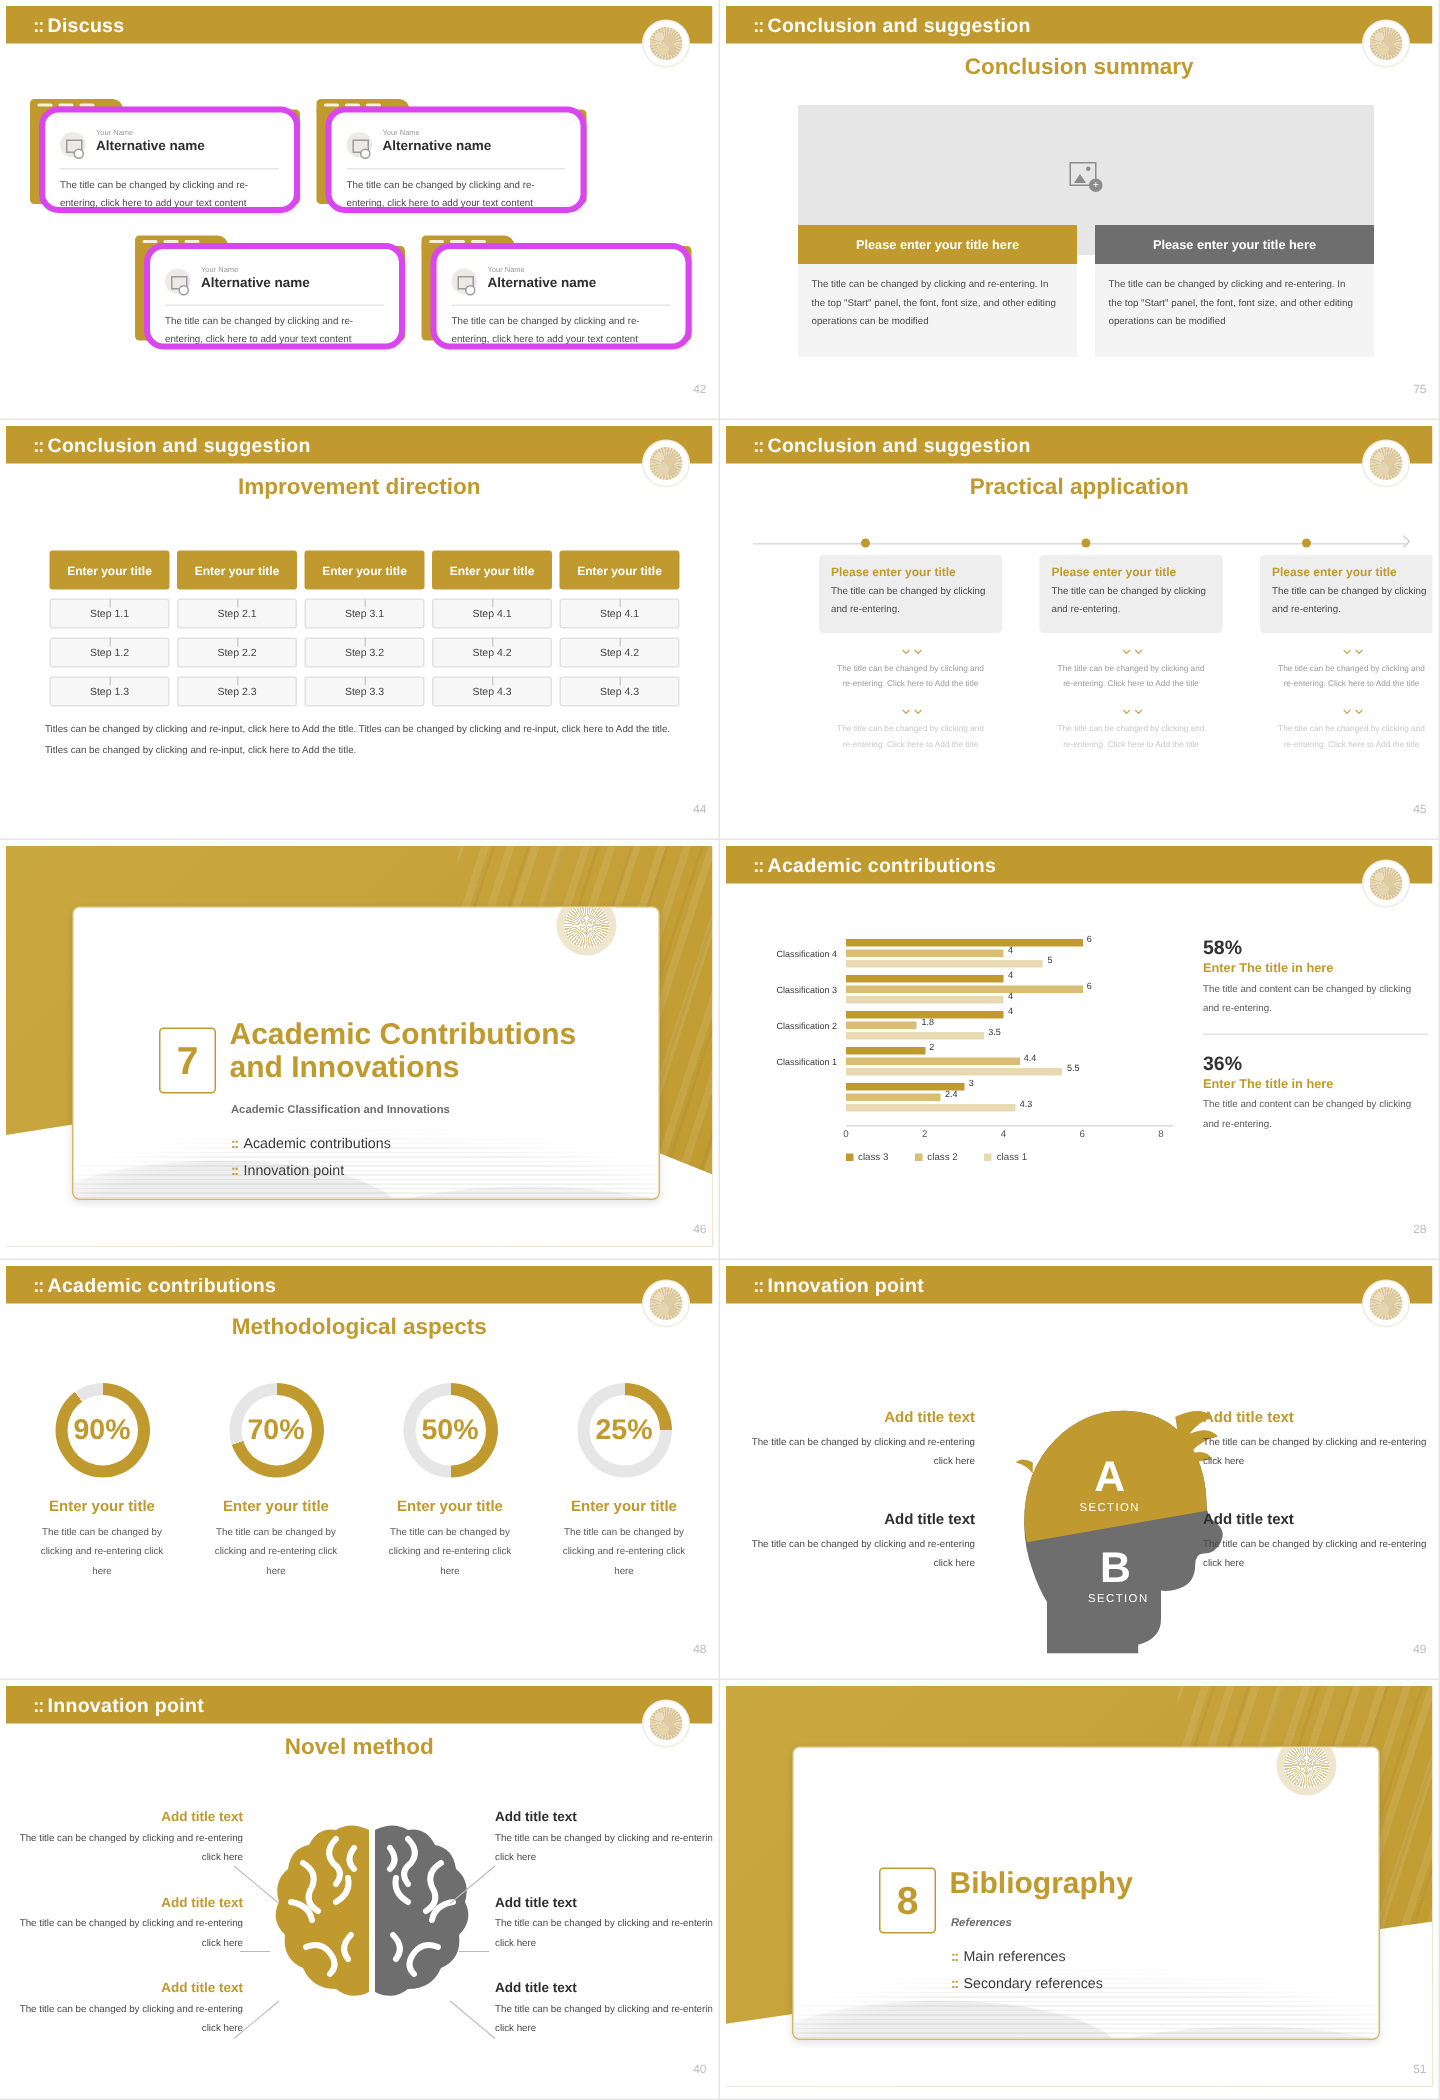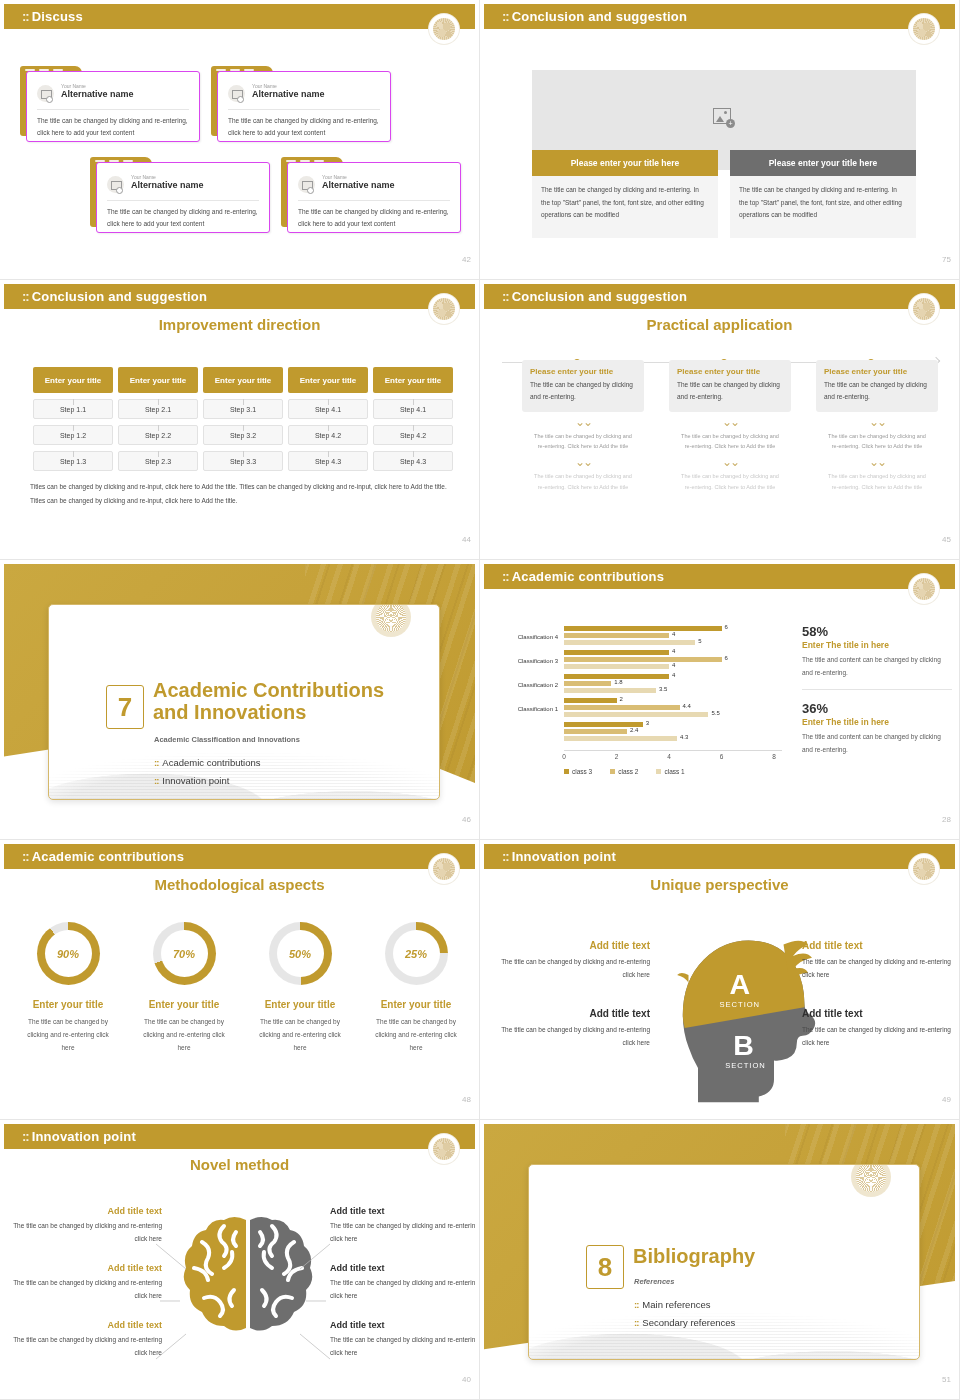--- a/index.html
+++ b/index.html
@@ -31,21 +31,21 @@
   .stitle { position:absolute; top:32px; left:0; width:100%; text-align:center;
             font-size:15px; font-weight:bold; color:#c09a2e; }
 
   
   .folder { position:absolute; }
   .folder .tab { position:absolute; left:0; top:0; width:62px; height:9px; background:#c19a2f;
                  border-radius:3px 7px 0 0; }
   .folder .tab .l { position:absolute; top:3px; height:2px; background:#fff; opacity:.85; border-radius:1px; }
   .folder .body { position:absolute; left:0; top:7px; width:100%; height:calc(100% - 7px); background:#c19a2f; border-radius:0 3px 3px 3px; }
   .folder .card { position:absolute; left:6px; top:5px; right:0; bottom:-6px; background:#fff;
-                  border:1px solid #d946ef; border-radius:3px; box-shadow:1px 1px 2px rgba(0,0,0,.07); }
+                  border:4px solid #d946ef; border-radius:13px; box-shadow:1px 1px 2px rgba(0,0,0,.07); }
   .folder .ic { position:absolute; left:10px; top:13px; width:17px; height:17px; border-radius:50%; background:#eceae6; }
   .folder .ic::before { content:""; position:absolute; left:4px; top:5px; width:9px; height:7px; border:1.2px solid #9b9b9b; }
   .folder .ic::after { content:""; position:absolute; left:9px; top:11px; width:5px; height:5px; border-radius:50%; background:#fff; border:1.2px solid #9b9b9b; }
   .folder .yn { position:absolute; left:34px; top:11px; font-size:5px; color:#9a9a9a; }
   .folder .an { position:absolute; left:34px; top:17px; font-size:9px; font-weight:bold; color:#2e2e2e; }
   .folder .rule { position:absolute; left:10px; right:10px; top:37px; height:1px; background:#e6e6e6; }
   .folder .dsc { position:absolute; left:10px; right:10px; top:43px; font-size:6.5px; color:#4a4a4a; line-height:1.85; }
 
   
   .imgbox { position:absolute; left:48px; top:66px; width:384px; height:100px; background:#e6e6e6; }
@@ -62,21 +62,21 @@
   .idcol { position:absolute; width:80px; }
   .idhd { height:26px; background:#c09a2e; color:#fff; font-size:8px; font-weight:bold; display:flex; align-items:center; justify-content:center; border-radius:2px; }
   .idst { height:20px; margin-top:6px; background:#f7f7f7; border:1px solid #e2e2e2; border-radius:2px; font-size:7px; color:#444; display:flex; align-items:center; justify-content:center; }
   .idconn { position:absolute; left:50%; width:1px; height:6px; background:#cfcfcf; }
   .idfoot { position:absolute; left:26px; right:26px; top:196px; font-size:6.5px; color:#4a4a4a; line-height:2.1; }
 
   
   .tl { position:absolute; left:18px; right:18px; top:78px; height:1px; background:#dcdcdc; }
   .tl-arw { position:absolute; right:16px; top:74px; width:6px; height:6px; border-top:1px solid #cfcfcf; border-right:1px solid #cfcfcf; transform:rotate(45deg); }
   .tl-dot { position:absolute; top:75px; width:6px; height:6px; border-radius:50%; background:#c09a2e; }
-  .pacol { position:absolute; width:122px; top:76px; }
+  .pacol { position:absolute; width:122px; top:86px;margin-left:24px; }
   .pabox { background:#eeeeee; border-radius:3px; padding:7px 8px 8px; }
   .pabox h4 { font-size:8px; color:#c09a2e; font-weight:bold; margin-bottom:3px; }
   .pabox p { font-size:6.5px; color:#4a4a4a; line-height:1.9; }
   .chev { width:100%; text-align:center; color:#cbb06a; font-size:12px; line-height:13px; margin:4px 0 2px; letter-spacing:-2px; }
   .patxt { font-size:5.5px; color:#9b9b9b; line-height:1.95; text-align:center; padding:0 8px; }
   .patxt.fade { color:#c9c9c9; }
 
   
   .dv-gold { position:absolute; left:0; top:0; width:100%; height:100%;
              background:linear-gradient(135deg,#caa840 0%,#c6a23a 45%,#bf9a30 100%); }
@@ -124,21 +124,21 @@
   .rt .big { font-size:13px; font-weight:bold; color:#333; }
   .rt .sub { font-size:8.5px; font-weight:bold; color:#c09a2e; margin-top:1px; }
   .rt p { font-size:6.5px; color:#5a5a5a; line-height:1.95; margin-top:4px; }
   .rt hr { border:0; border-top:1px solid #e4e4e4; margin:10px 0 11px; }
 
   
   .dncol { position:absolute; width:112px; text-align:center; }
   .donut { position:relative; width:63px; height:63px; margin:0 auto; border-radius:50%; }
   .donut::after { content:""; position:absolute; left:8px; top:8px; right:8px; bottom:8px; background:#fff; border-radius:50%; }
   .donut b { position:absolute; left:0; top:0; width:100%; height:100%; display:flex; align-items:center; justify-content:center;
-             z-index:2; font-size:11px; font-weight:bold; color:#c09a2e;font-style:italic; }
+             z-index:2; font-size:19px; font-weight:bold; color:#c09a2e; }
   .dncol h4 { font-size:10px; font-weight:bold; color:#c09a2e; margin-top:14px; }
   .dncol p { font-size:6.5px; color:#5a5a5a; line-height:2; margin-top:5px; padding:0 12px; }
 
   
   .hd-col { position:absolute; width:152px; }
   .hd-col h4 { font-size:10px; font-weight:bold; }
   .hd-col p { font-size:6.5px; color:#4a4a4a; line-height:1.95; margin-top:5px; }
   .gold { color:#c09a2e; } .dark { color:#2f2f2f; }
   .ta-r { text-align:right; } .ta-l { text-align:left; }
 
@@ -227,20 +227,21 @@
   </div>
     </div>
 
   <div class="slide">
       <div class="slide-inner">
     <div class="hdr"></div>
     <div class="hdr-txt"><span class="cc">::</span><span>Conclusion and suggestion</span></div>
     <div class="seal">
           <div class="ball"></div>
         </div>
+    <div class="stitle">Conclusion summary</div>
 
     <div class="imgbox">
       <div class="imgico">
         <div class="fr"></div>
             <div class="mtn"></div>
             <div class="sun"></div>
             <div class="plus">+</div>
       </div>
     </div>
 
@@ -551,21 +552,20 @@
   </div>
     </div>
 
   <div class="slide">
       <div class="slide-inner">
     <div class="hdr"></div>
     <div class="hdr-txt"><span class="cc">::</span><span>Innovation point</span></div>
     <div class="seal">
           <div class="ball"></div>
         </div>
-    <div class="stitle">Unique perspective</div>
 
     <svg viewBox="0 0 200 200" width="190" height="190" style="position:absolute;left:157px;top:72px;">
       <path d="M60 196 L60 160 Q54 150 50 138 Q44 122 44 104 Q44 68 66 46 Q88 24 118 26 Q150 28 164 56 Q172 72 172 92
                Q172 100 178 104 Q186 110 182 118 Q178 126 170 126 Q164 126 164 134 Q164 146 154 150 Q146 153 140 152
                L140 172 Q140 186 124 190 L124 196 Z" fill="#6e6e6e"></path>
       <path d="M44 104 Q44 68 66 46 Q88 24 118 26 Q150 28 164 56 Q172 72 172 92 L172 96
                L46 118 Q44 111 44 104 Z" fill="#c09a2e"></path>
       <path d="M150 30 Q168 22 176 30 Q166 34 160 42 Q174 36 180 44 Q168 46 160 56 Q172 52 176 60 Q164 60 156 68 Z" fill="#c09a2e"></path>
       <path d="M50 62 Q42 58 38 62 Q46 64 50 70 Z" fill="#c09a2e"></path>
       <text x="104" y="82" font-family="Liberation Sans, sans-serif" font-size="30" font-weight="bold" fill="#fff" text-anchor="middle">A</text>

